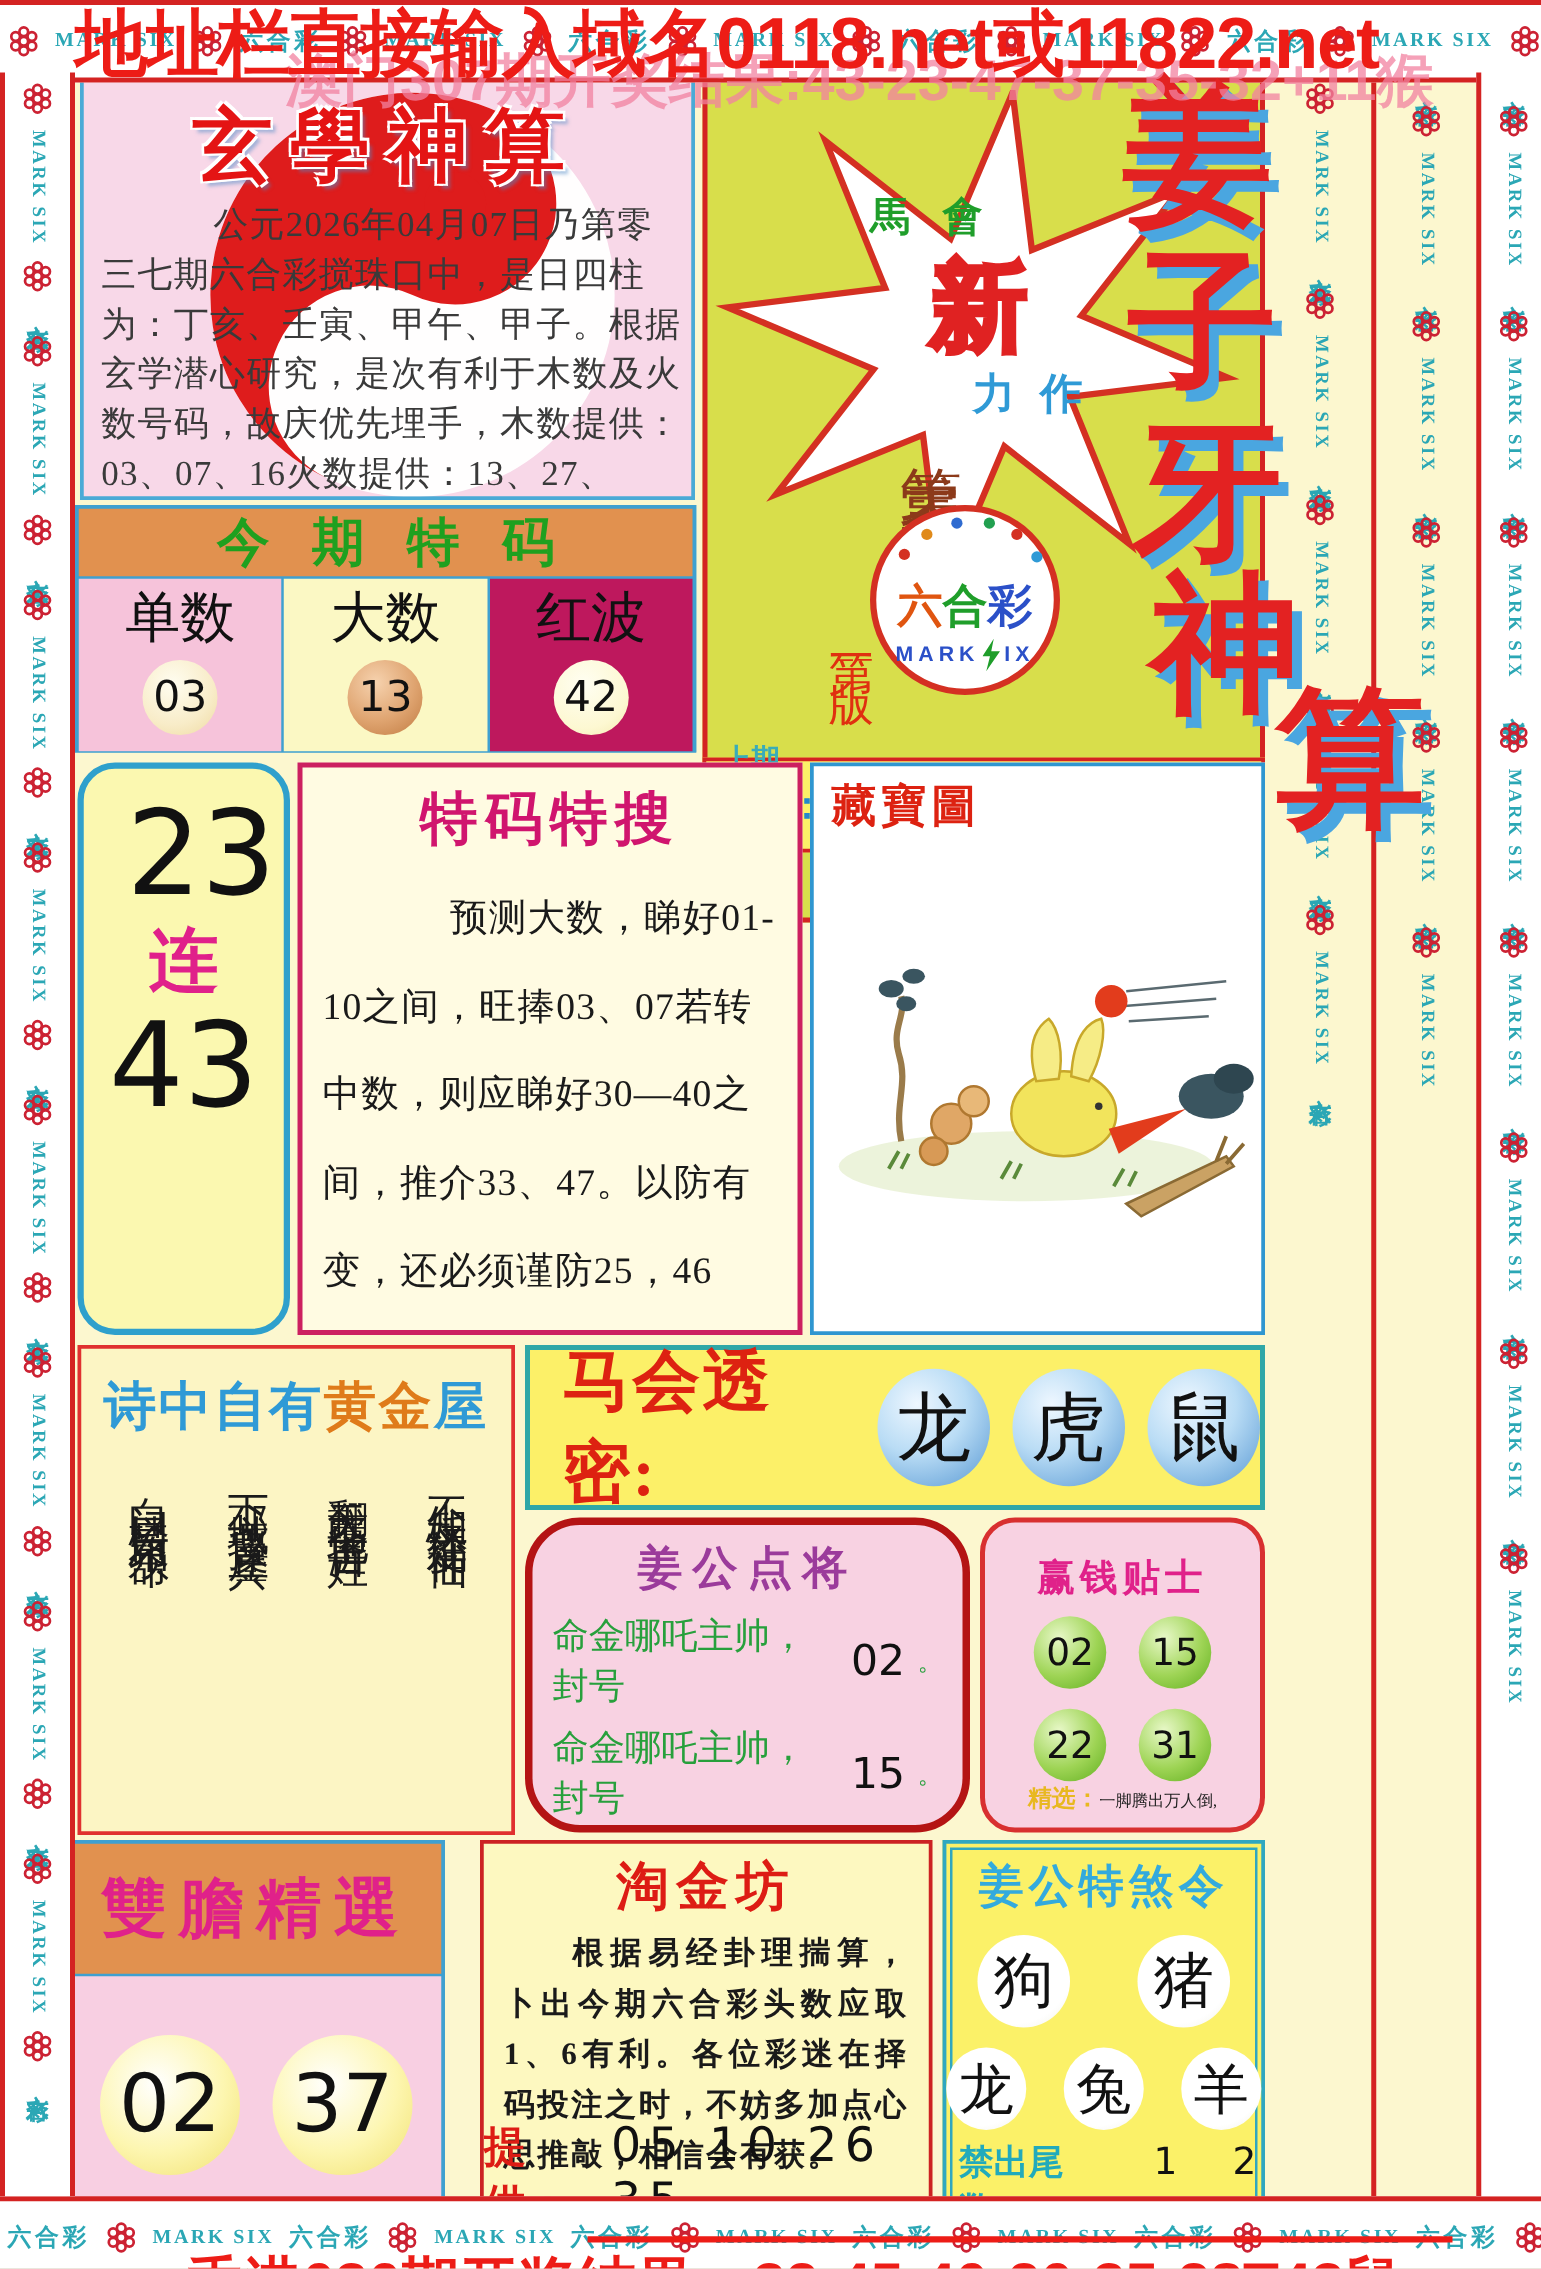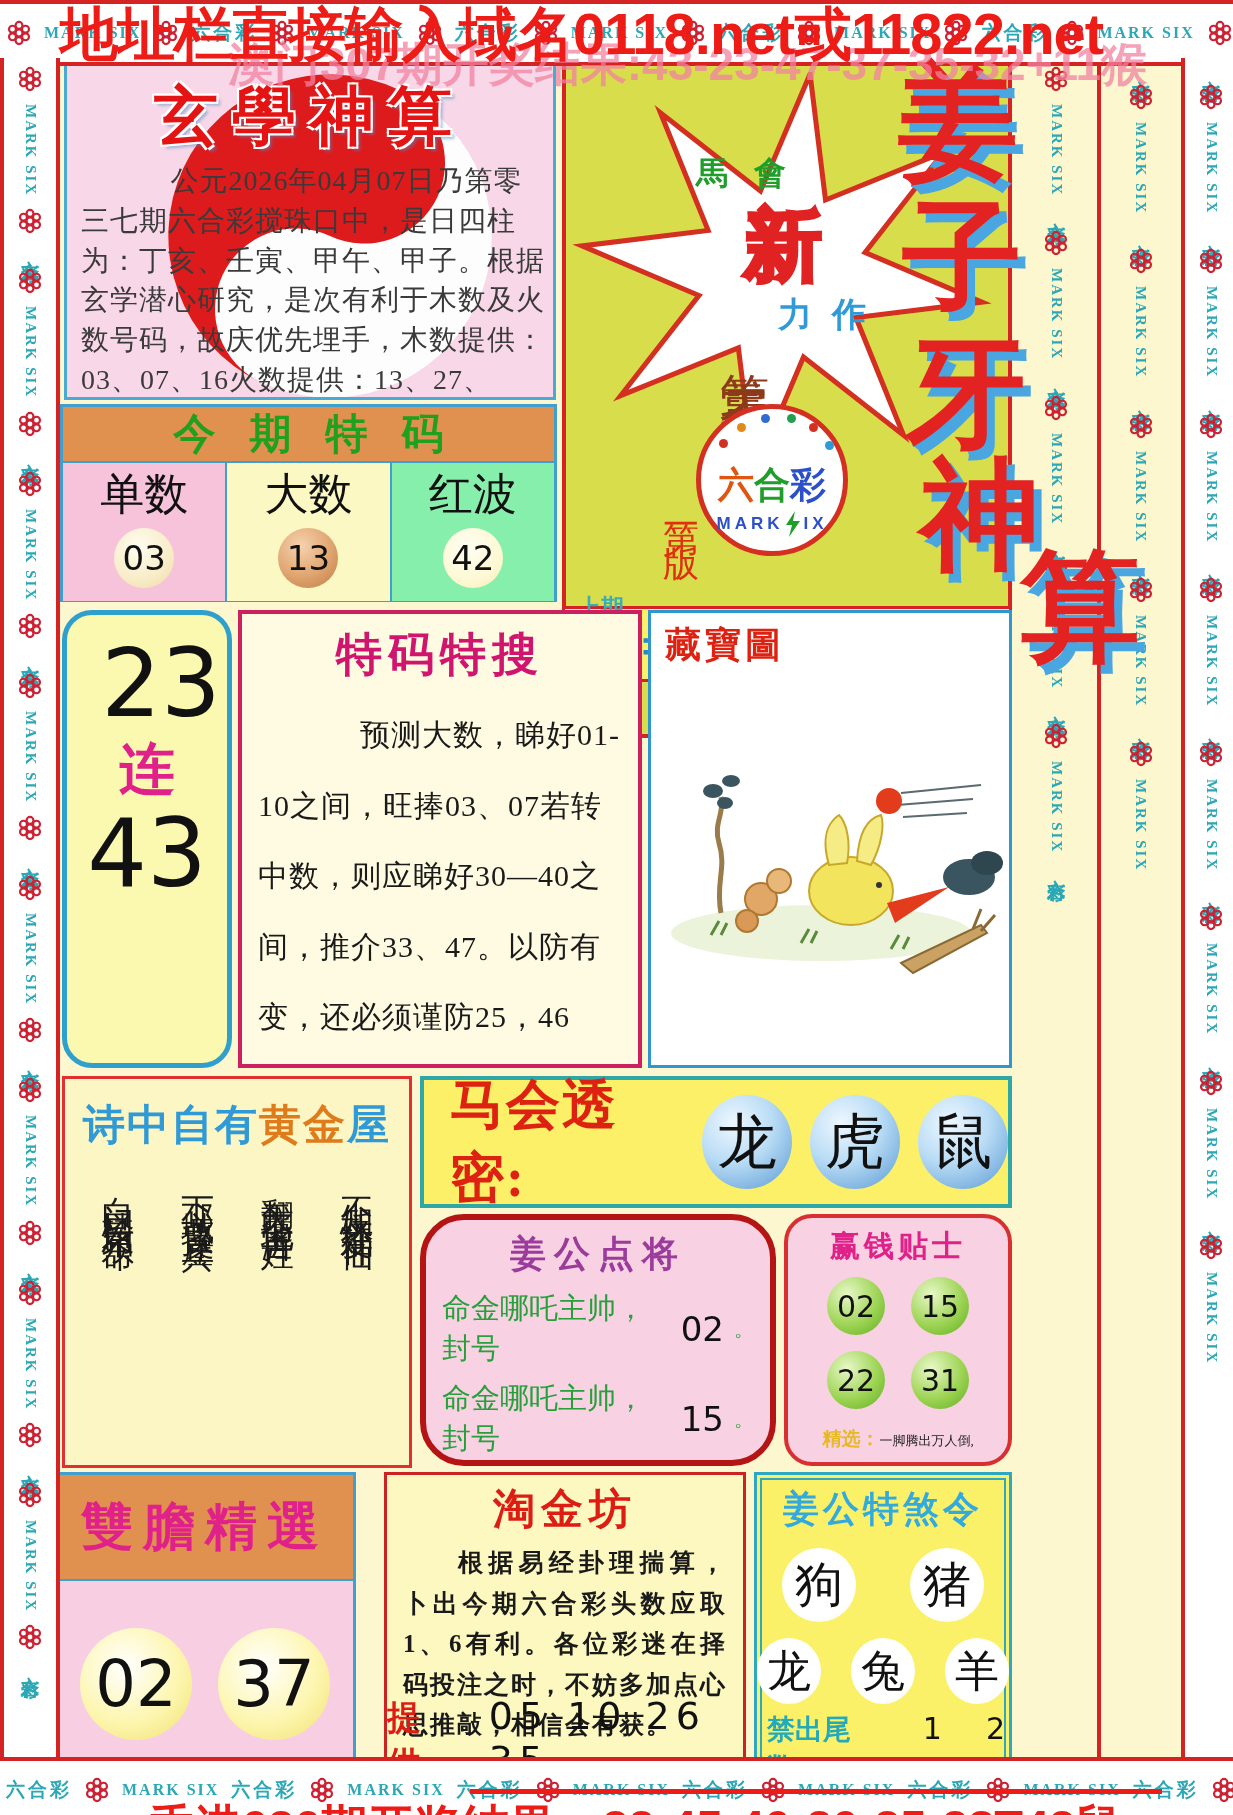--- a/index.html
+++ b/index.html
@@ -786,21 +786,21 @@
         <div class="ball ball-cream" style="width:60px;height:60px;margin-top:4px;">
           <span class="num" style="font-size:34px;color:#111;">03</span>
         </div>
       </div>
       <div style="flex:1;background:#fbf8c4;display:flex;flex-direction:column;align-items:center;">
         <span style="font-size:44px;color:#111;margin-top:2px;">大数</span>
         <div class="ball ball-orangeb" style="width:60px;height:60px;margin-top:4px;">
           <span class="num" style="font-size:34px;color:#111;">13</span>
         </div>
       </div>
-      <div style="flex:1;background:#86efac;display:flex;flex-direction:column;align-items:center;text-align:center;">
+      <div style="flex:1;background:#be185d;display:flex;flex-direction:column;align-items:center;text-align:center;">
         <span style="font-size:44px;color:#111;margin-top:2px;">红波</span>
         <div class="ball ball-pale" style="width:60px;height:60px;margin-top:4px;">
           <span class="num" style="font-size:34px;color:#111;">42</span>
         </div>
       </div>
     </div>
   </div>
 
   <div class="panel" style="left:562px;top:62px;width:450px;height:676px;background:#d8de4b;border:4px solid #d42322;z-index:3;overflow:visible;">
     <svg class="abs" style="left:4px;top:6px;width:424px;height:404px;" viewBox="0 0 420 400">
@@ -956,21 +956,21 @@
       <span style="font-size:20px;color:#27a03c;">。</span>
     </div>
     <div class="dj-row">
       <span style="font-size:29px;color:#27a03c;">命金哪吒主帅，封号</span>
       <span class="num" style="font-size:34px;color:#111;">27</span>
       <span style="font-size:20px;color:#27a03c;">。</span>
     </div>
   </div>
 
   <div class="panel" style="left:784px;top:1214px;width:228px;height:252px;background:#f8d2e2;border:4px solid #d83030;border-radius:28px;z-index:3;">
-    <div style="text-align:center;margin-top:8px;font-size:30px;font-weight:700;color:#e0218a;letter-spacing:4px;">赢钱贴士</div>
+    <div style="text-align:center;margin-top:24px;font-size:30px;font-weight:700;color:#e0218a;letter-spacing:4px;">赢钱贴士</div>
     <div style="display:flex;flex-wrap:wrap;justify-content:center;gap:16px 26px;margin-top:10px;">
       <div class="ball ball-green" style="width:58px;height:58px;">
           <span class="num" style="font-size:30px;color:#111;">02</span>
         </div>
       <div class="ball ball-green" style="width:58px;height:58px;">
           <span class="num" style="font-size:30px;color:#111;">15</span>
         </div>
       <div class="ball ball-green" style="width:58px;height:58px;">
           <span class="num" style="font-size:30px;color:#111;">22</span>
         </div>

